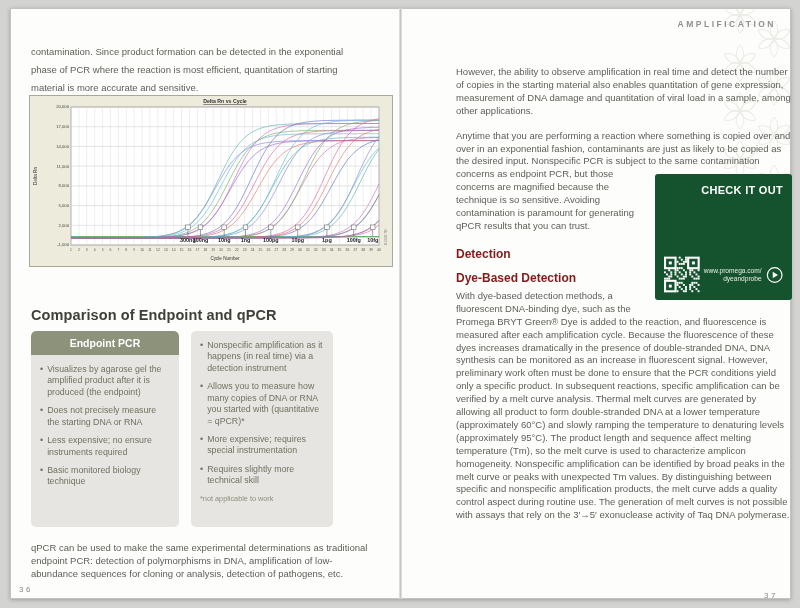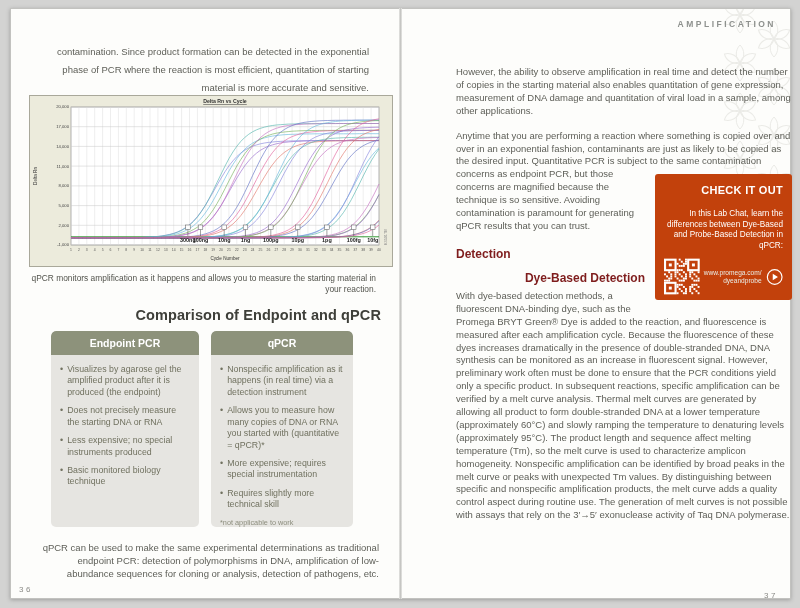--- a/index.html
+++ b/index.html
@@ -11,33 +11,33 @@
   }
   .spread{
     position:absolute;left:10px;top:8px;width:781px;height:591px;
     background:#fdfdfb;border:1px solid #c2c2bf;box-sizing:border-box;
     box-shadow:0 1px 4px rgba(0,0,0,.25);
   }
   .gutter{
     position:absolute;left:389px;top:0;width:3px;height:100%;
     background:linear-gradient(90deg,#e6e6e4,#c6c6c3,#e6e6e4);
   }
-  .abs{position:absolute;text-align:right;}
+  .abs{position:absolute;}
   .body-text{font-size:9.5px;line-height:1.36;color:#5d5e57;}
   .caption{font-size:8.4px;line-height:1.35;color:#53544d;}
   .h1{font-size:14.5px;font-weight:bold;color:#3e3f39;letter-spacing:.1px;}
   .h2{font-size:12px;font-weight:bold;color:#7f1d1d;}
   .section-label{
     font-size:8.5px;letter-spacing:2.5px;color:#8e918e;font-weight:bold;
   }
   .page-num{font-size:8px;letter-spacing:2.5px;color:#8a8a86;}
 
   
   .card{position:absolute;top:322px;height:196px;border-radius:5px;overflow:hidden;
-        background:#e6e5e1;box-sizing:border-box;margin-left:20px;}
+        background:#e6e5e1;box-sizing:border-box;}
   .card-header{
     background:#8d927b;color:#ffffff;font-weight:bold;font-size:10.5px;
     text-align:center;padding:6px 4px;border-radius:5px 5px 0 0;
   }
   .card-body{padding:9px 9px 6px 9px;}
   .bullet-row{display:flex;margin-bottom:7px;}
   .bullet-dot{color:#70715f;font-size:9px;line-height:1.3;margin-right:4px;}
   .bullet-text{font-size:8.8px;line-height:1.3;color:#70715f;}
   .card-footnote{font-size:7.3px;color:#8d8e7e;margin-top:6px;}
 
@@ -294,48 +294,46 @@
         <text x="297.9" y="146.8" font-size="5.4" font-weight="bold" fill="#222" text-anchor="middle">1pg</text>
         <line x1="324.7" y1="132.3" x2="324.7" y2="141.0" stroke="#444" stroke-width="0.5"></line>
         <rect x="322.4" y="130.0" width="4.6" height="4.6" fill="#fff" stroke="#555" stroke-width="0.5"></rect>
         <text x="324.7" y="146.8" font-size="5.4" font-weight="bold" fill="#222" text-anchor="middle">100fg</text>
         <line x1="343.7" y1="132.3" x2="343.7" y2="141.0" stroke="#444" stroke-width="0.5"></line>
         <rect x="341.4" y="130.0" width="4.6" height="4.6" fill="#fff" stroke="#555" stroke-width="0.5"></rect>
         <text x="343.7" y="146.8" font-size="5.4" font-weight="bold" fill="#222" text-anchor="middle">10fg</text>
         <text x="358" y="150" font-size="3.8" fill="#888" text-anchor="start" transform="rotate(-90 358 150)">K3501TB</text>
       </svg></div>
 
-  <div class="abs caption" style="left:20px;top:264px;width:345px;">qPCR monitors amplification as it happens and allows you to measure the starting material in your reaction.</div>
 
   <div class="abs h1" style="left:20px;top:298px;width:350px;">Comparison of Endpoint and qPCR</div>
 
   <div class="card" style="left:20px;width:148px;">
     <div class="card-header">Endpoint PCR</div>
     <div class="card-body">
       <div class="bullet-row">
         <span class="bullet-dot">•</span>
         <span class="bullet-text">Visualizes by agarose gel the amplified product after it is produced (the endpoint)</span>
       </div>
       <div class="bullet-row">
         <span class="bullet-dot">•</span>
         <span class="bullet-text">Does not precisely measure the starting DNA or RNA</span>
       </div>
       <div class="bullet-row">
         <span class="bullet-dot">•</span>
-        <span class="bullet-text">Less expensive; no special instruments produced</span>
+        <span class="bullet-text">Less expensive; no ensure instruments required</span>
       </div>
       <div class="bullet-row">
         <span class="bullet-dot">•</span>
         <span class="bullet-text">Basic monitored biology technique</span>
       </div>
     </div>
   </div>
 
   <div class="card" style="left:180px;width:142px;">
-    <div class="card-header">qPCR</div>
     <div class="card-body">
       <div class="bullet-row">
         <span class="bullet-dot">•</span>
         <span class="bullet-text">Nonspecific amplification as it happens (in real time) via a detection instrument</span>
       </div>
       <div class="bullet-row">
         <span class="bullet-dot">•</span>
         <span class="bullet-text">Allows you to measure how many copies of DNA or RNA you started with (quantitative = qPCR)*</span>
       </div>
       <div class="bullet-row">
@@ -353,23 +351,22 @@
   <div class="abs body-text" style="left:20px;top:533px;width:348px;">qPCR can be used to make the same experimental determinations as traditional endpoint PCR: detection of polymorphisms in DNA, amplification of low-abundance sequences for cloning or analysis, detection of pathogens, etc.</div>
 
   <div class="abs page-num" style="left:8px;top:576px;">36</div>
 
   <div class="abs section-label" style="right:14px;top:10px;text-align:right;">AMPLIFICATION</div>
 
   <div class="rcol">
     <div class="para body-text">However, the ability to observe amplification in real time and detect the number of copies in the starting material also enables quantitation of gene expression, measurement of DNA damage and quantitation of viral load in a sample, among other applications.</div>
 
     <div class="para body-text">
-      <span>Anytime that you are performing a reaction where something is copied over and over in an exponential fashion, contaminants are just as likely to be copied as the desired input. Quantitative PCR is subject to the same </span><div class="checkout" id="checkout-box" style="background: #c2410c; gap: 7px;">
+      <span>Anytime that you are performing a reaction where something is copied over and over in an exponential fashion, contaminants are just as likely to be copied as the desired input. Nonspecific PCR is subject to the same </span><div class="checkout" id="checkout-box" style="background: #14532d;">
         <div class="checkout-title">CHECK IT OUT</div>
-        <div class="checkout-body">In this Lab Chat, learn the differences between Dye-Based and Probe-Based Detection in qPCR:</div>
         <div class="checkout-bottom">
           <svg id="qr-svg" width="37" height="37" viewBox="0 0 17 17">
               <rect x="7" y="0" width="0.92" height="0.92" fill="#fff"></rect>
               <rect x="10" y="0" width="0.92" height="0.92" fill="#fff"></rect>
               <rect x="8" y="1" width="0.92" height="0.92" fill="#fff"></rect>
               <rect x="10" y="1" width="0.92" height="0.92" fill="#fff"></rect>
               <rect x="6" y="2" width="0.92" height="0.92" fill="#fff"></rect>
               <rect x="9" y="2" width="0.92" height="0.92" fill="#fff"></rect>
               <rect x="10" y="2" width="0.92" height="0.92" fill="#fff"></rect>
               <rect x="7" y="3" width="0.92" height="0.92" fill="#fff"></rect>
@@ -453,20 +450,20 @@
           <svg width="18" height="18" viewBox="0 0 18 18">
             <circle cx="9" cy="9" r="7.6" fill="none" stroke="#ffffff" stroke-width="1.2"></circle>
             <path d="M7 5.6 L12.4 9 L7 12.4 Z" fill="#ffffff"></path>
           </svg>
         </div>
       </div><span>contamination concerns as endpoint PCR, but those concerns are magnified because the technique is so sensitive. Avoiding contamination is paramount for generating qPCR results that you can trust.</span>
     </div>
 
     <div class="h2" style="margin:14px 0 5px 0;">Detection</div>
 
-    <div class="h2" style="margin:10px 0 5px 0;text-align:right;">Dye-Based Detection</div>
+    <div class="h2" style="margin:10px 0 5px 0;">Dye-Based Detection</div>
     <div class="para body-text">With dye-based detection methods, a fluorescent DNA-binding dye, such as the Promega BRYT Green® Dye is added to the reaction, and fluorescence is measured after each amplification cycle. Because the fluorescence of these dyes increases dramatically in the presence of double-stranded DNA, DNA synthesis can be monitored as an increase in fluorescent signal. However, preliminary work often must be done to ensure that the PCR conditions yield only a specific product. In subsequent reactions, specific amplification can be verified by a melt curve analysis. Thermal melt curves are generated by allowing all product to form double-stranded DNA at a lower temperature (approximately 60°C) and slowly ramping the temperature to denaturing levels (approximately 95°C). The product length and sequence affect melting temperature (Tm), so the melt curve is used to characterize amplicon homogeneity. Nonspecific amplification can be identified by broad peaks in the melt curve or peaks with unexpected Tm values. By distinguishing between specific and nonspecific amplification products, the melt curve adds a quality control aspect during routine use. The generation of melt curves is not possible with assays that rely on the 3′→5′ exonuclease activity of Taq DNA polymerase.</div>
   </div>
 
   <div class="abs page-num" style="left:753px;top:582px;">37</div>
 
 </div>
 <div class="gutter abs" style="left:399px;top:8px;height:591px;"></div>
 
 </body></html>

